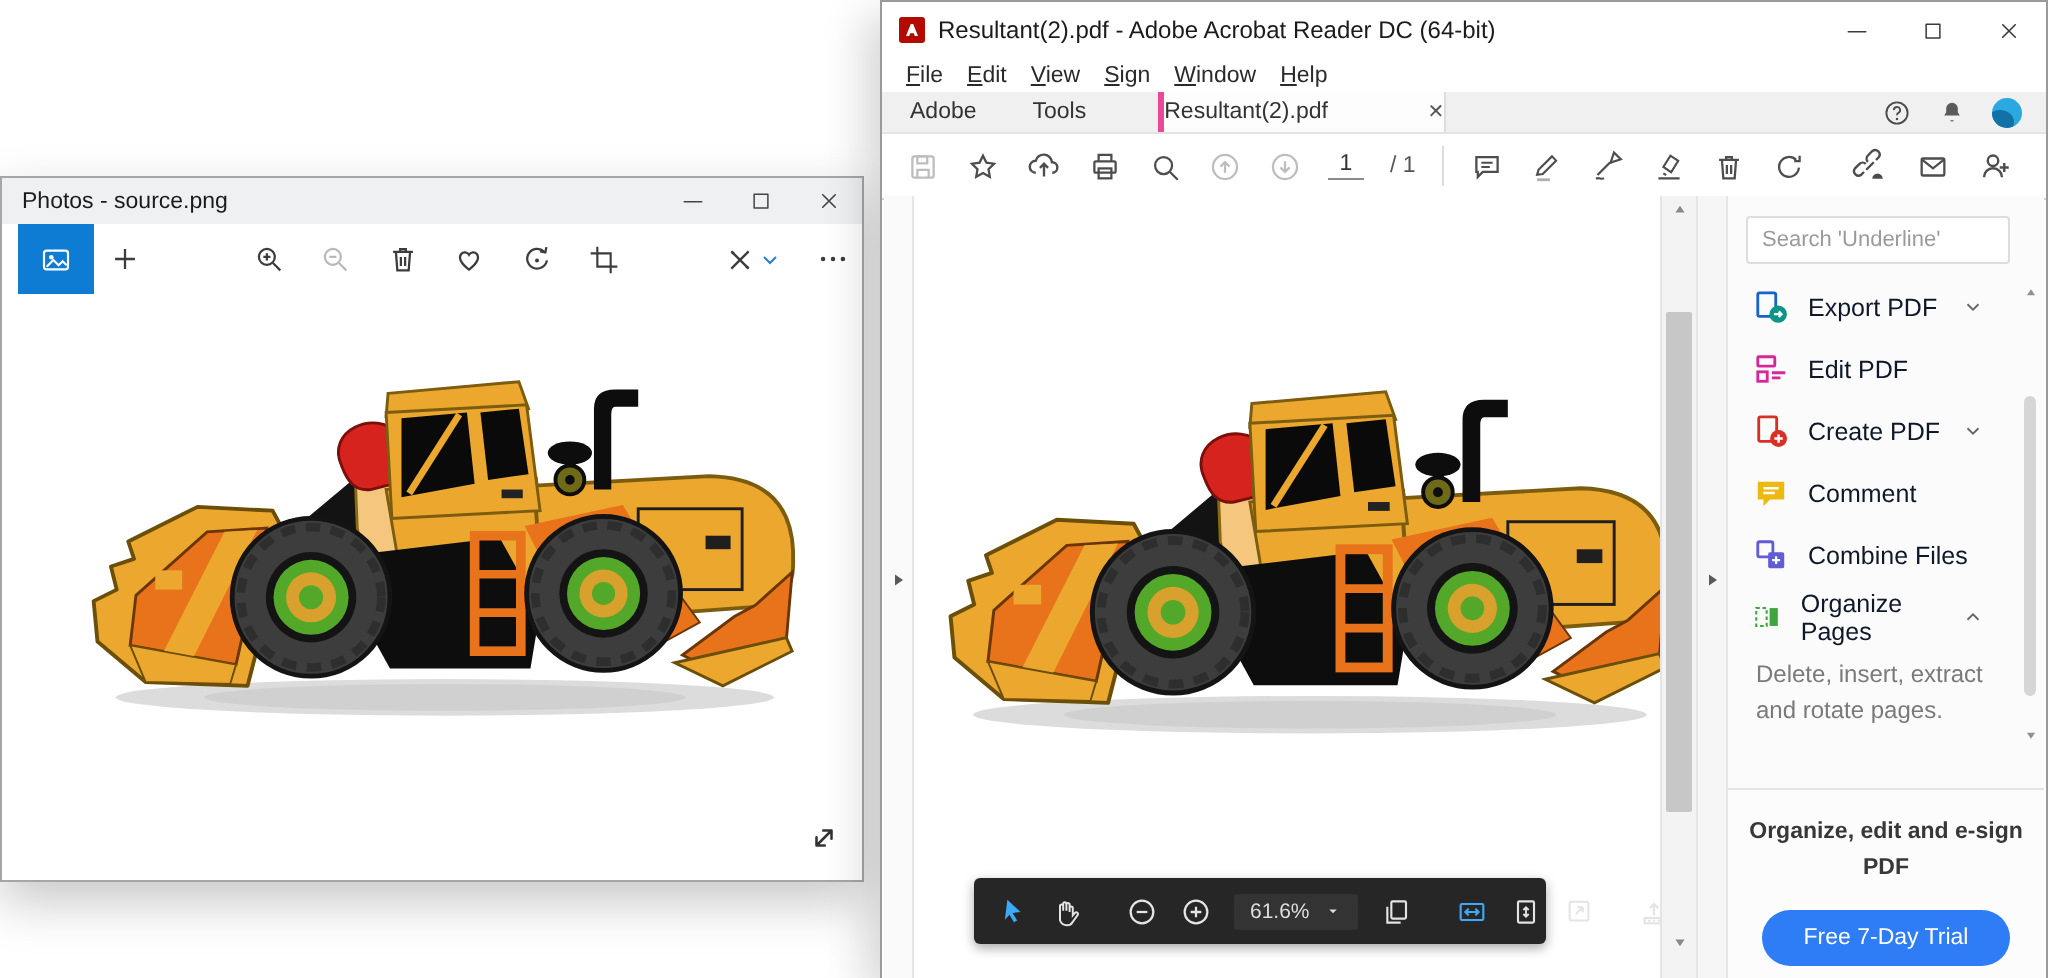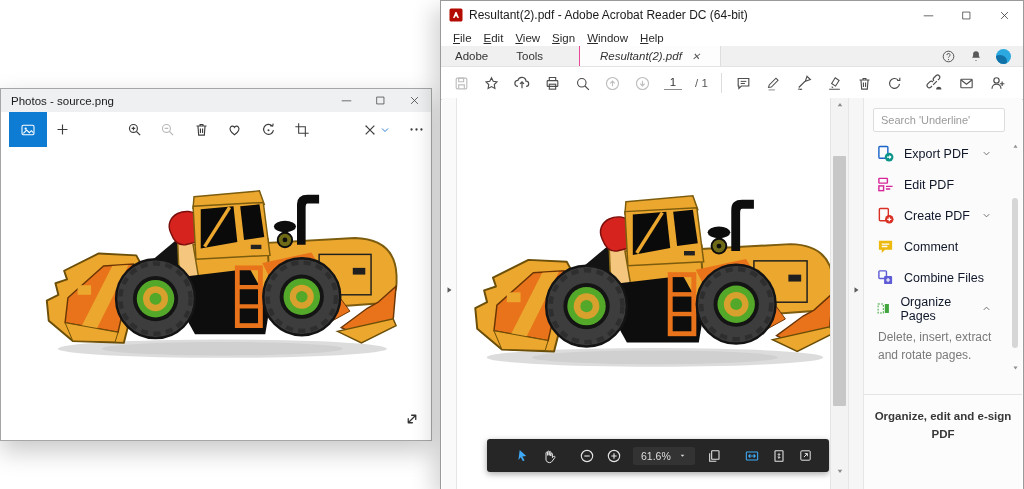--- a/index.html
+++ b/index.html
@@ -28,42 +28,42 @@
         border:1px solid #9a9a9a;border-bottom:none;box-shadow:-8px 8px 20px rgba(0,0,0,.16);box-sizing:border-box;}
   .a-title{height:28px;display:flex;align-items:center;font-size:12px;background:#fff;}
   .a-title-ico{margin:0 6px 0 8px;}
   .a-title-text{flex:1;color:#1b1b1b;}
   .awinbtn{width:38px;height:28px;display:flex;align-items:center;justify-content:center;color:#3b3b3b;}
   .a-menu{height:17px;display:flex;align-items:center;padding-left:6px;font-size:11.5px;color:#2a2a2a;}
   .a-menu .mi{padding:0 6px;}
   .a-menu .mi::first-letter{text-decoration:underline;}
   .a-tabs{height:20px;background:#f0f0f0;border-bottom:1px solid #e3e3e3;display:flex;align-items:stretch;font-size:11.5px;color:#333;}
   .tabtxt{display:flex;align-items:center;padding:0 14px;}
-  .tab-doc{background:#fdfdfd;border-left:1px solid #ec4899;border-right:1px solid #ddd;margin-left:22px;
-           width:140px;display:flex;align-items:center;justify-content:center;gap:10px;font-style:italic;}
+  .tab-doc{background:#fdfdfd;border-left:3px solid #ec4899;border-right:1px solid #ddd;margin-left:22px;
+           width:140px;display:flex;align-items:center;justify-content:space-between;gap:10px;}
   .tab-close{color:#555;font-size:10px;}
   .a-tabs-right{margin-left:auto;display:flex;align-items:center;gap:13px;padding-right:12px;color:#4c4c4c;}
   .avatar{width:15px;height:15px;border-radius:50%;background:#2ba8e0;position:relative;overflow:hidden;}
   .avatar::after{content:"";position:absolute;left:-3px;top:6px;width:14px;height:12px;background:#1272a8;border-radius:50%;}
   .a-toolbar{height:32px;border-bottom:1px solid #d4d4d4;display:flex;align-items:center;gap:13px;padding:0 12px;color:#4d4d4d;}
   .aib{display:flex;align-items:center;justify-content:center;color:#4d4d4d;}
   .aib.dis{color:#bdbdbd;}
   .pgbox{width:18px;border:none;border-bottom:1px solid #8a8a8a;font-size:11.5px;text-align:center;
          font-family:"Liberation Sans",sans-serif;color:#333;background:transparent;padding:0 0 1px;}
   .pgsep{font-size:11.5px;color:#555;}
   .tsep{width:1px;height:20px;background:#dcdcdc;}
   .a-body{position:absolute;left:1px;right:1px;top:97px;bottom:0;display:flex;}
   .edge-strip{width:14px;background:#fafafa;position:relative;}
   .edge-strip.l{border-right:1px solid #e6e6e6;}
   .edge-strip.r{border-left:1px solid #e6e6e6;border-right:1px solid #e6e6e6;background:#f6f6f6;}
   .edge-arrow{position:absolute;left:1px;top:186px;color:#5a5a5a;}
   .a-doc{flex:1;position:relative;background:#fff;}
   .a-img{position:absolute;left:13px;top:90px;width:365px;height:192px;}
-  .dock{position:absolute;left:30px;top:341px;width:342px;height:33px;background:#262626;border-radius:3px;
-        display:flex;align-items:center;gap:11px;padding:0 28px;box-sizing:border-box;color:#e4e4e4;
+  .dock{position:absolute;left:30px;top:341px;width:286px;height:33px;background:#262626;border-radius:3px;
+        display:flex;align-items:center;gap:11px;padding:0 12px;box-sizing:border-box;color:#e4e4e4;
         box-shadow:0 2px 6px rgba(0,0,0,.35);}
   .dsep{width:1px;height:18px;background:#4d4d4d;}
   .dock .blue{color:#3fa9f5;}
   .zoomfld{display:flex;align-items:center;gap:7px;background:#333;border-radius:2px;padding:3px 8px;font-size:10.5px;color:#ddd;}
   .vscroll{width:17px;background:#f3f3f3;border-left:1px solid #e4e4e4;position:relative;color:#8a8a8a;}
   .vs-arr{position:absolute;left:0;width:17px;height:14px;display:flex;align-items:center;justify-content:center;}
   .vs-thumb{position:absolute;left:2px;width:13px;background:#c7c7c7;border-radius:1px;}
 
   
   .a-panel{width:158px;background:#fbfbfb;position:relative;font-size:12px;box-sizing:border-box;}
@@ -709,16 +709,17 @@
         <div class="ps-thumb"></div>
         <svg width="9" height="9" style="position:absolute;left:2px;bottom:0;transform:rotate(90deg)">
             <use href="#s-trir"></use>
           </svg>
       </div>
 
       <div class="promo">
         <div class="promo-text">
           <div>Organize, edit and e-sign PDF</div>
         </div>
+        <button class="trial-btn">Free 7-Day Trial</button>
       </div>
     </div>
   </div>
 </div>
 
 </body></html>

